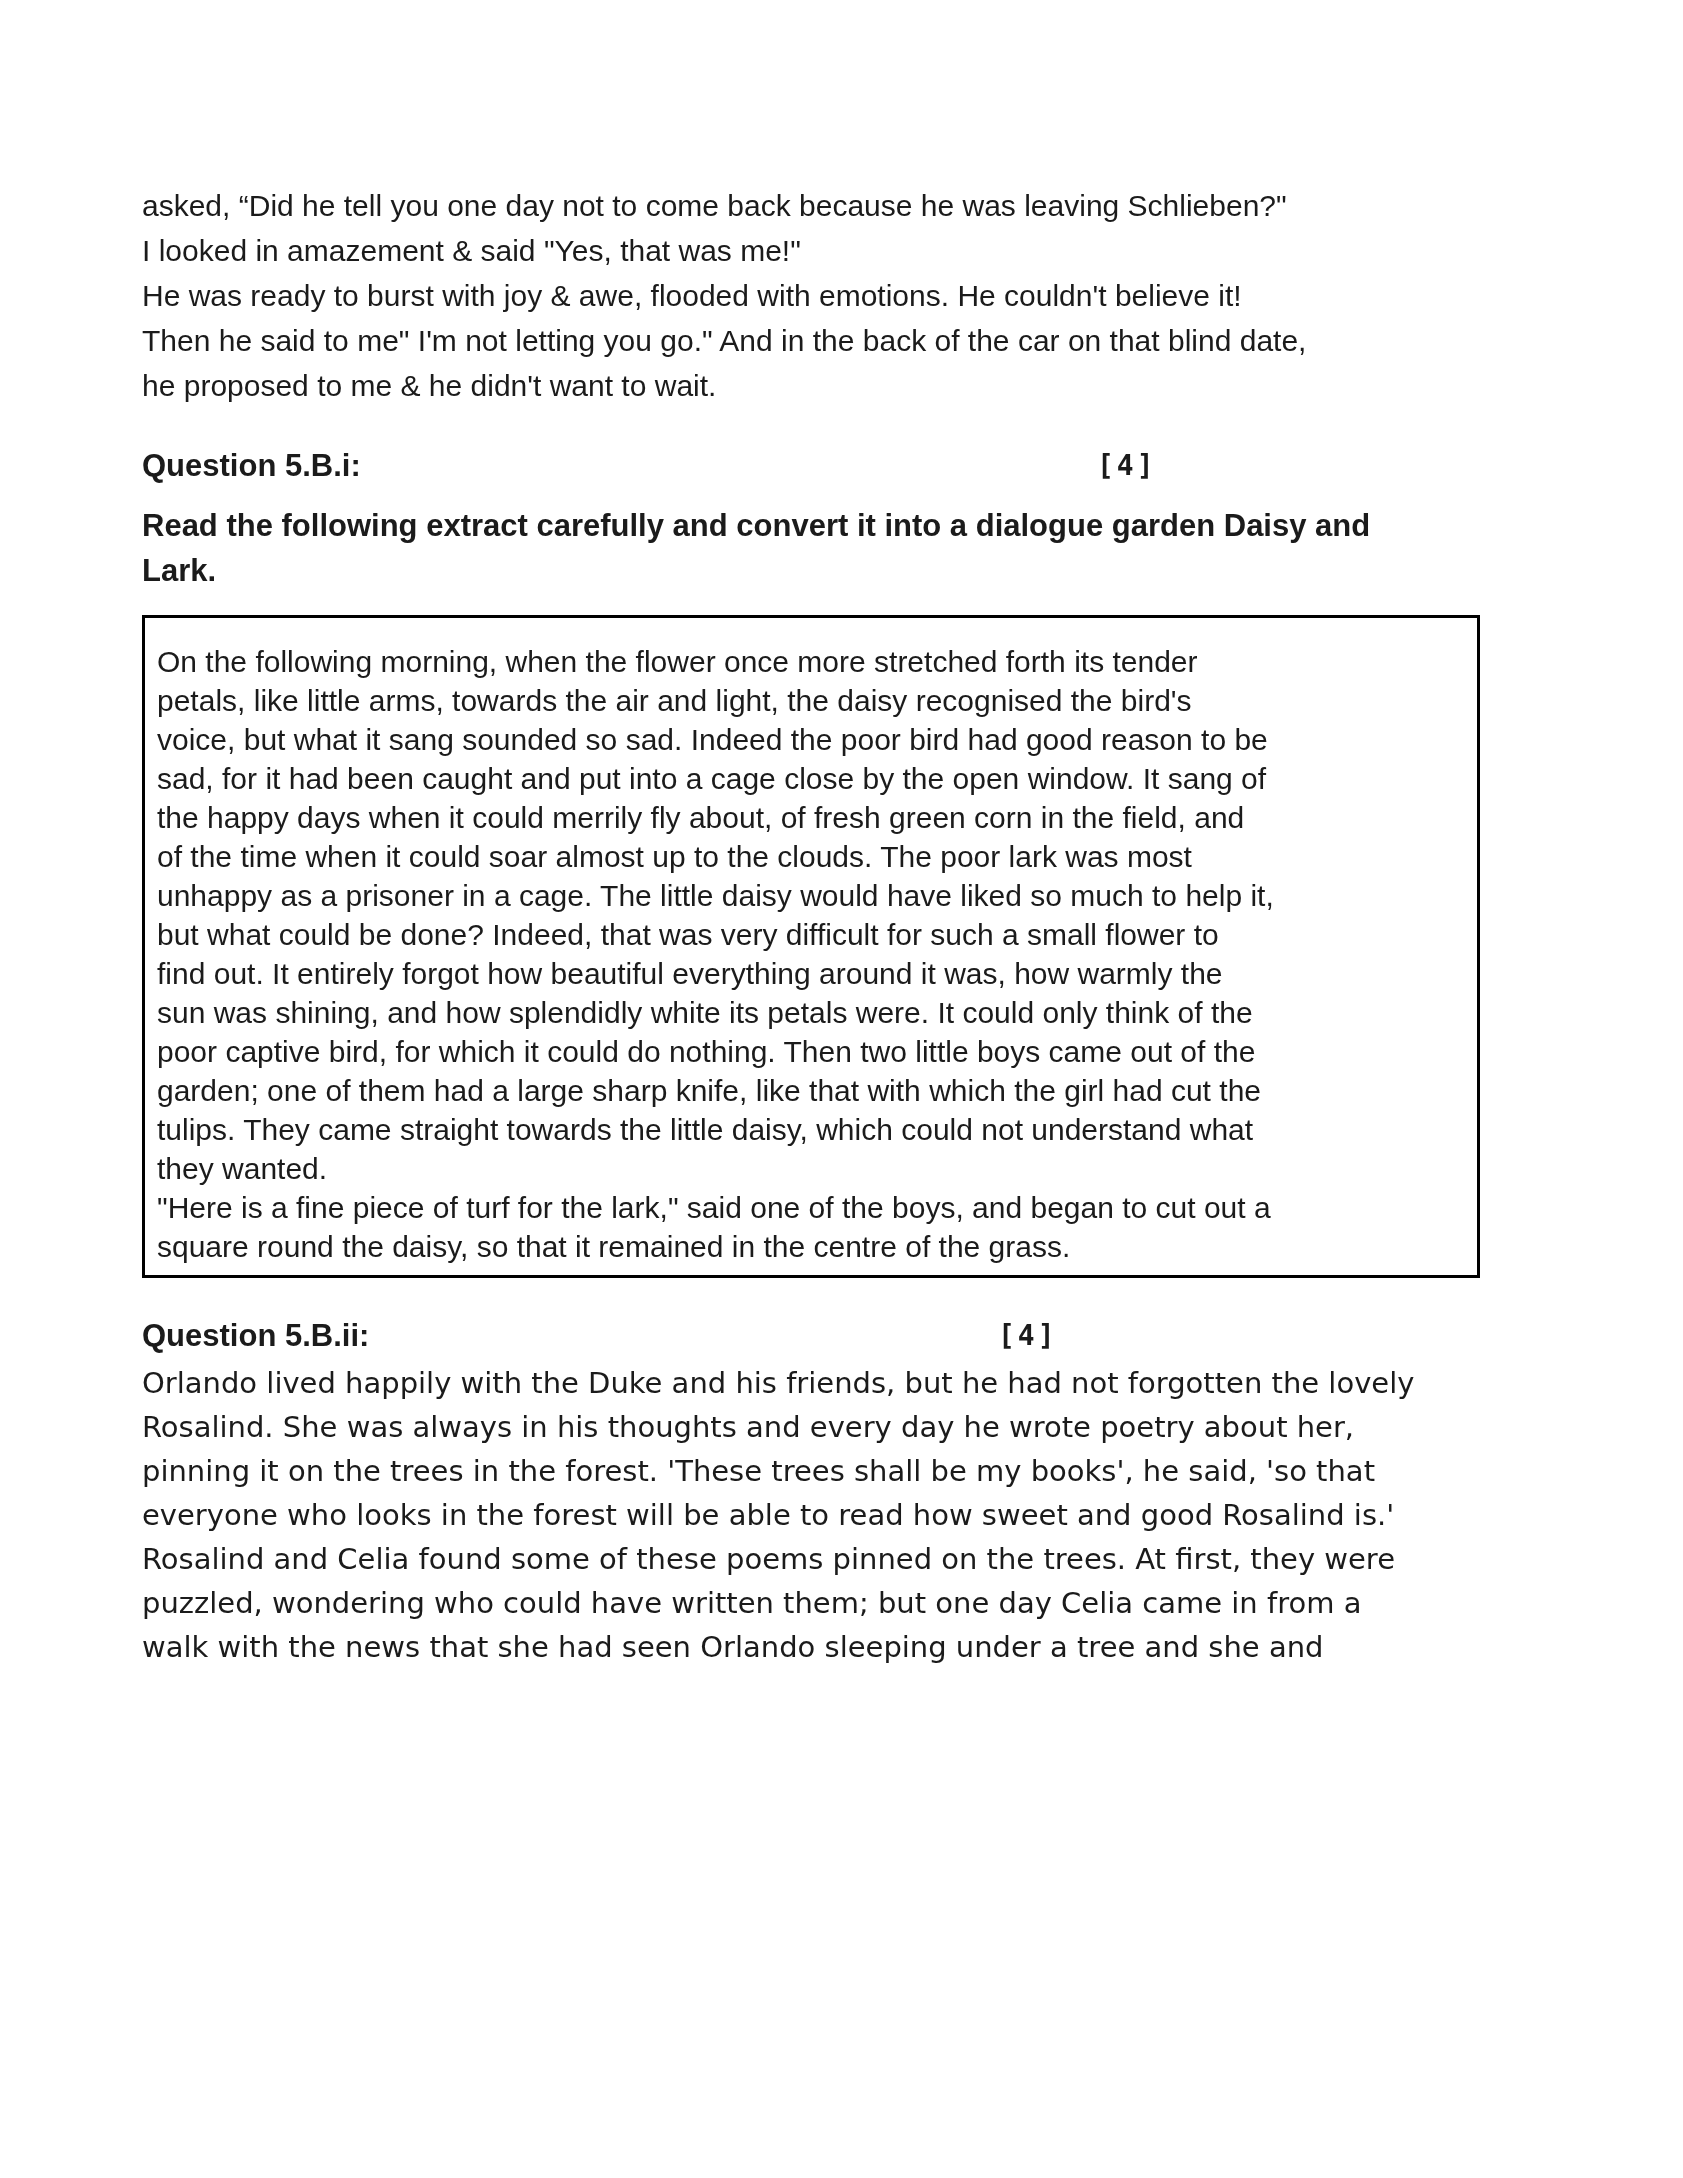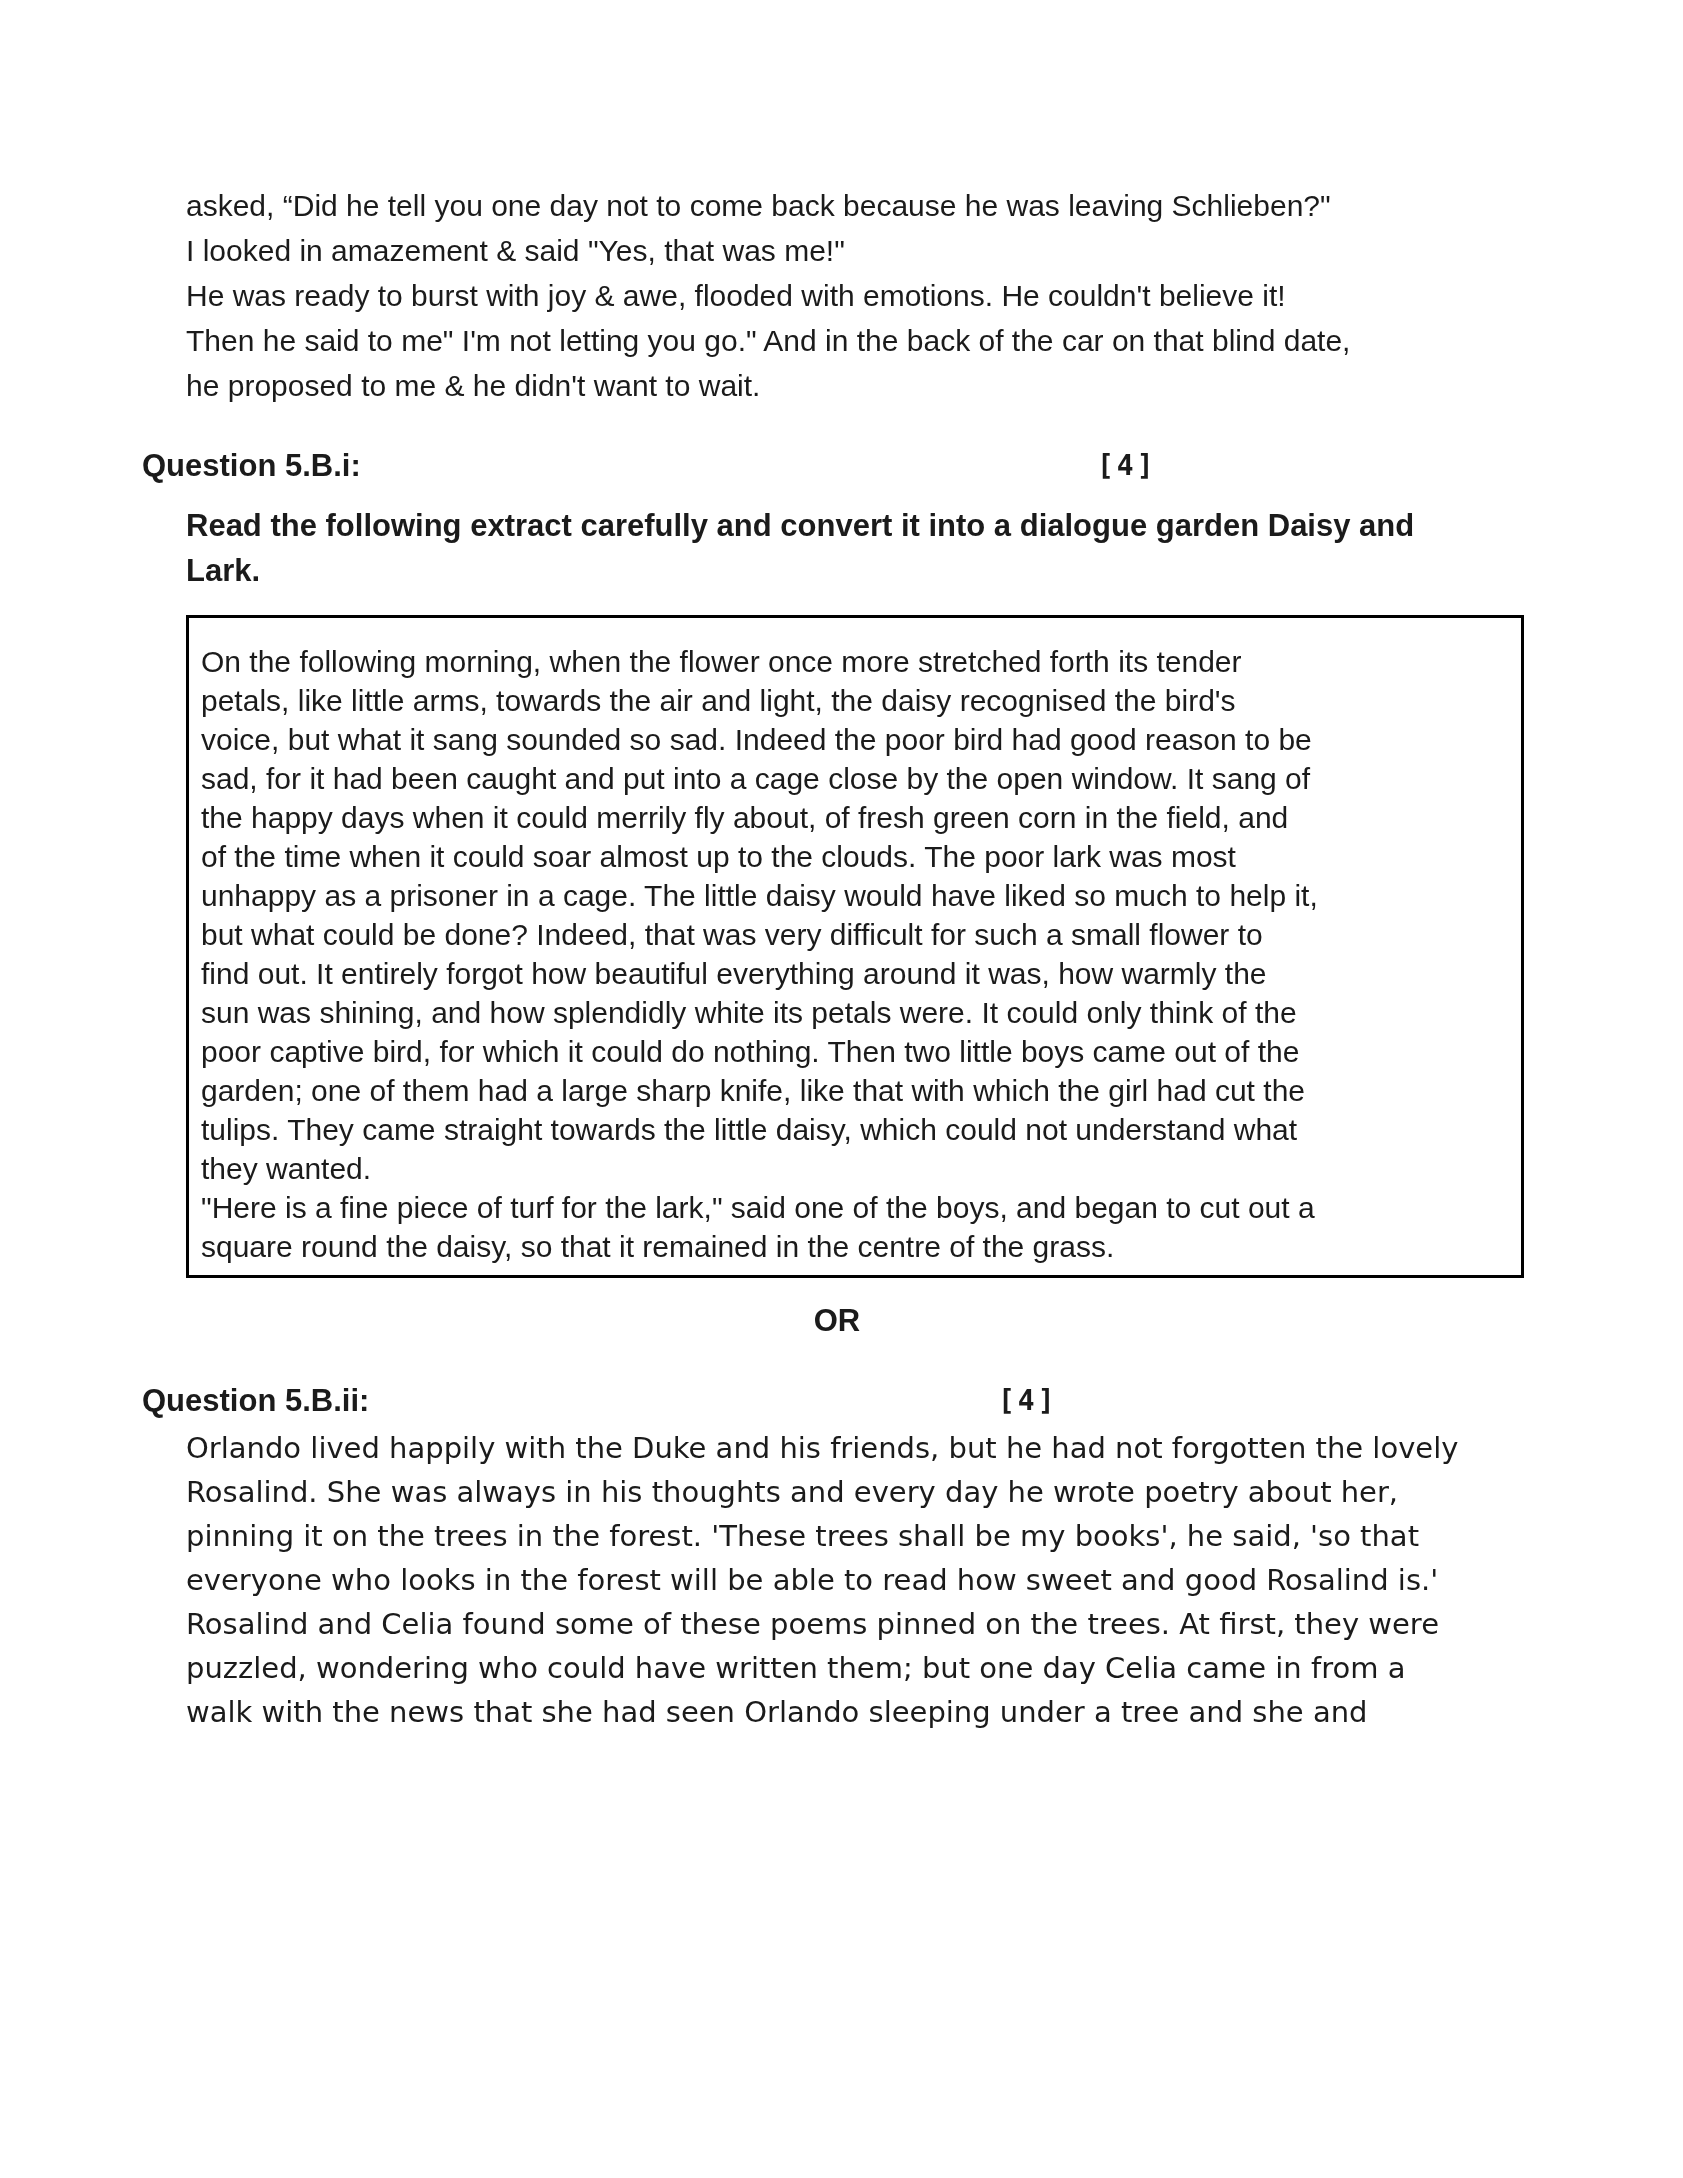--- a/index.html
+++ b/index.html
@@ -7,21 +7,21 @@
     width: 1683px;
     height: 2178px;
     background: #ffffff;
     color: #1b1b1b;
     font-family: "Liberation Sans", sans-serif;
     overflow: hidden;
   }
   .page {
     padding: 183px 142px 0 142px;
   }
-  .pre { white-space: pre-line; margin-left: 44px; }
+  .pre { white-space: pre-line; }
 
   .intro {
     font-size: 30px;
     line-height: 45px;
   }
 
   .qrow {
     position: relative;
     margin-top: 35px;
     height: 46px;
@@ -134,21 +134,20 @@
 find out. It entirely forgot how beautiful everything around it was, how warmly the
 sun was shining, and how splendidly white its petals were. It could only think of the
 poor captive bird, for which it could do nothing. Then two little boys came out of the
 garden; one of them had a large sharp knife, like that with which the girl had cut the
 tulips. They came straight towards the little daisy, which could not understand what
 they wanted.
 "Here is a fine piece of turf for the lark," said one of the boys, and began to cut out a
 square round the daisy, so that it remained in the centre of the grass.</div>
 
 
-  <div class="or-line">OR</div>
 
   <div class="qrow q2">
     <span class="qlabel">Question 5.B.ii:</span>
     <span class="marks">[4]</span>
   </div>
 
 
   <div class="orlando pre">Orlando lived happily with the Duke and his friends, but he had not forgotten the lovely
 Rosalind. She was always in his thoughts and every day he wrote poetry about her,
 pinning it on the trees in the forest. 'These trees shall be my books', he said, 'so that

